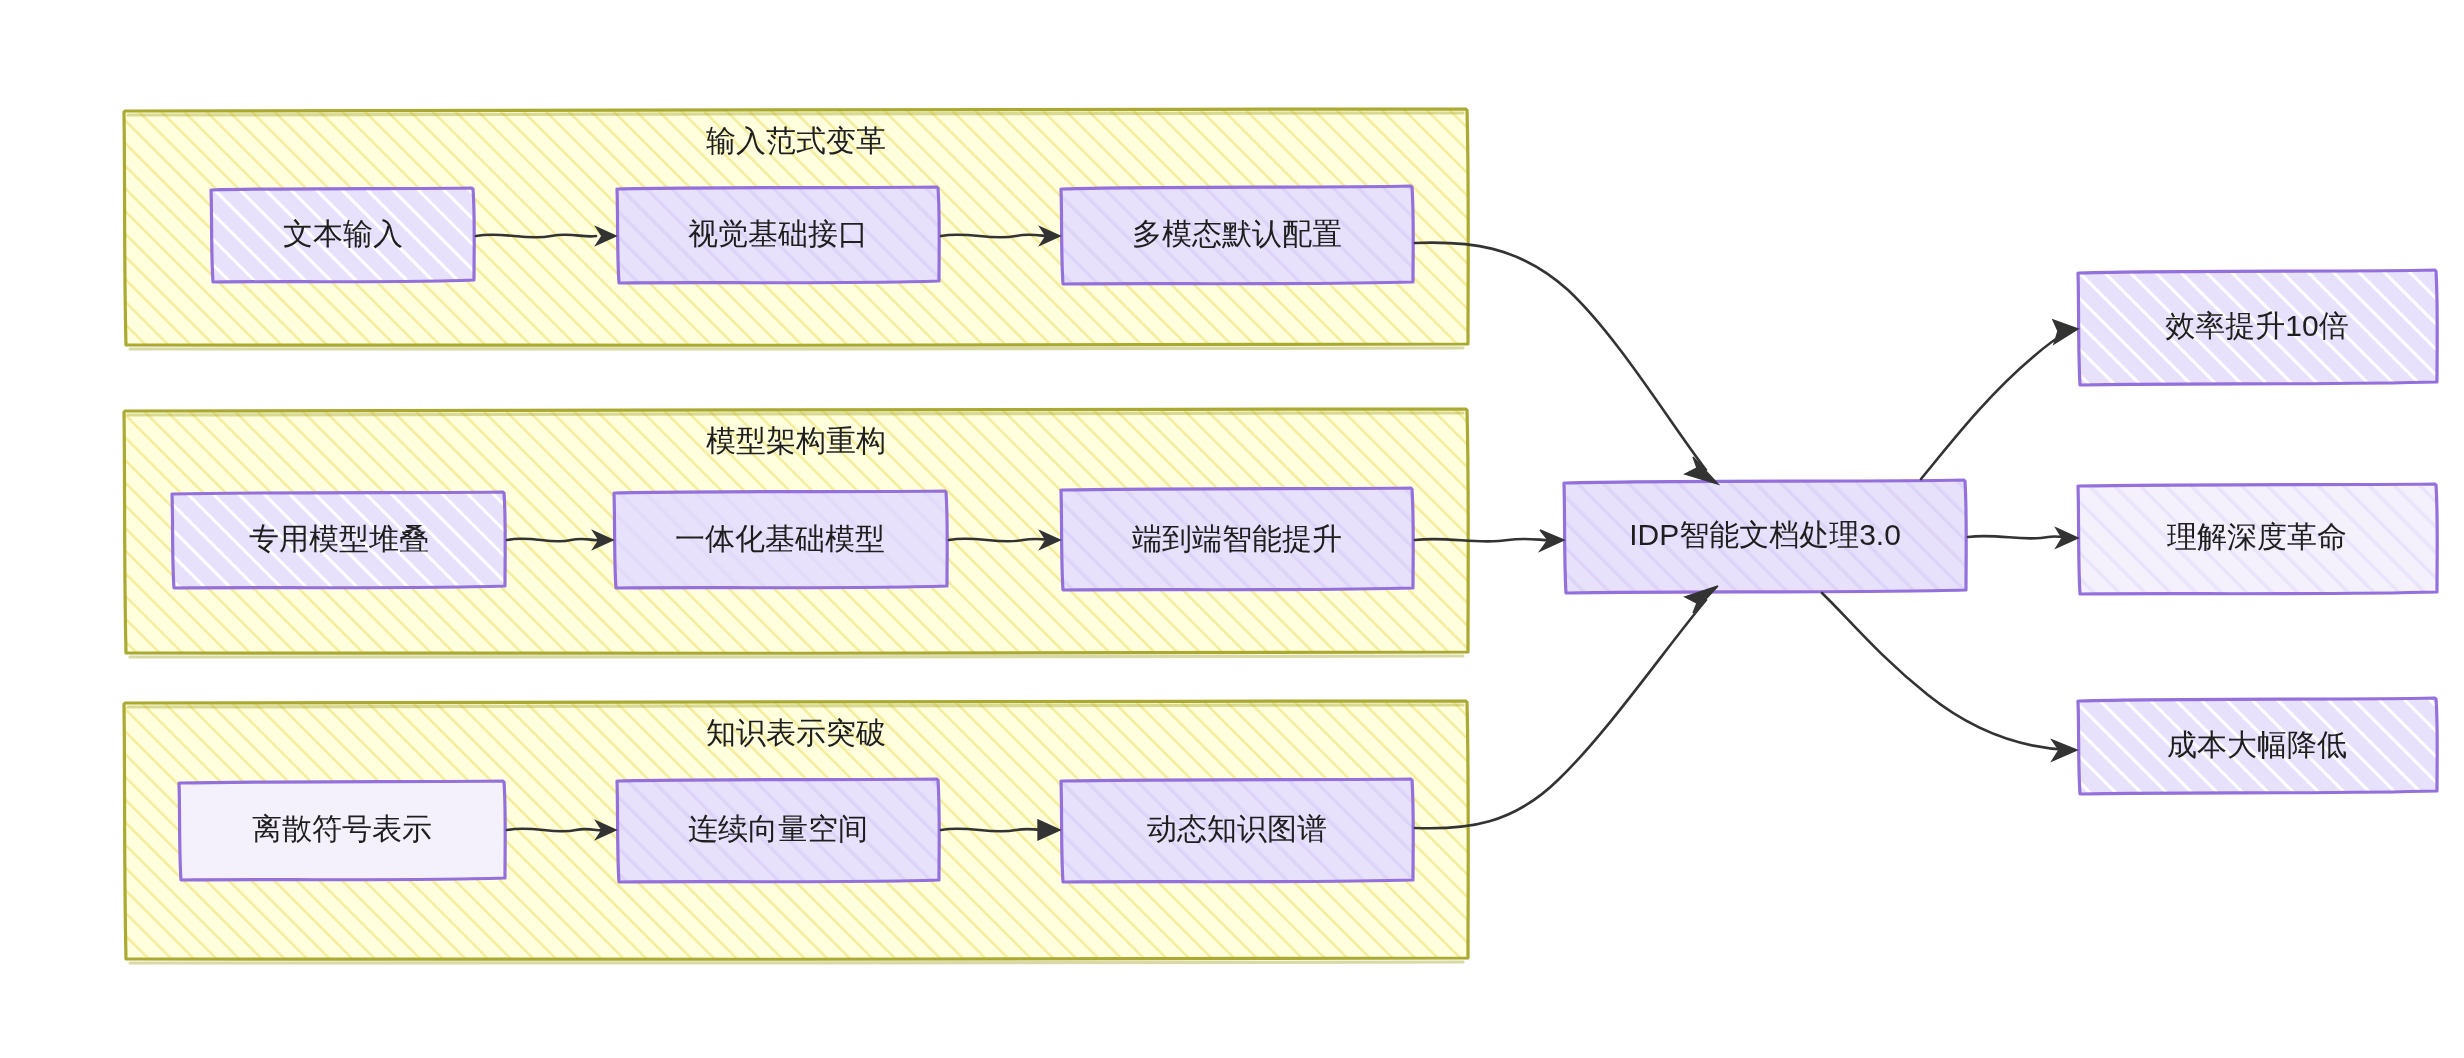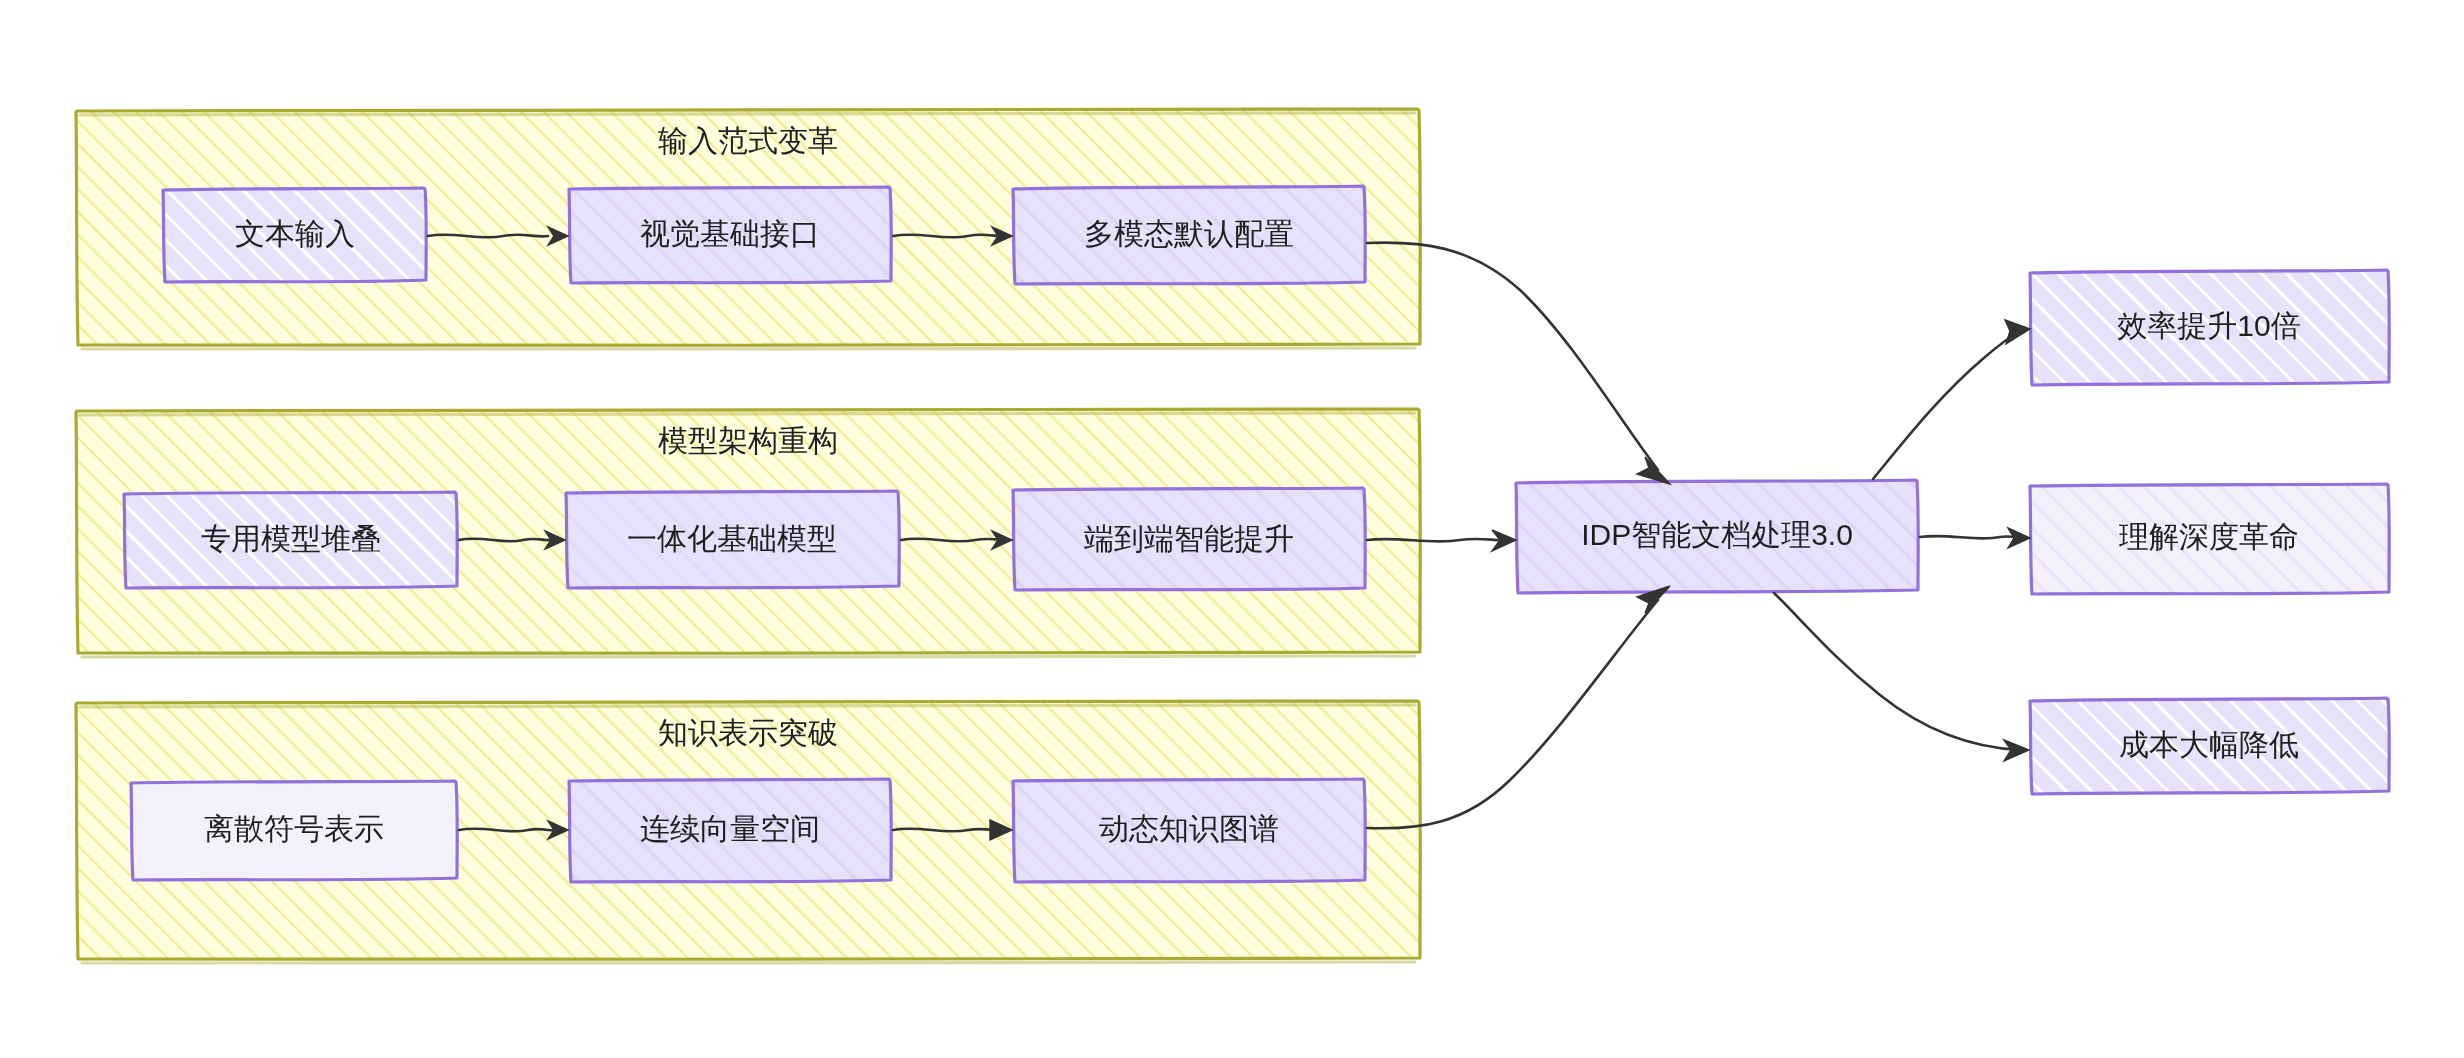--- a/index.html
+++ b/index.html
@@ -10,20 +10,21 @@
   body {
     width: 2464px;
     height: 1058px;
     font-family: "Liberation Sans", "DejaVu Sans", sans-serif;
     overflow: hidden;
   }
   #diagram-root {
     position: relative;
     width: 2274px;
     height: 1058px;
+    margin-left: 48px;
   }
   svg#flow {
     display: block;
     width: 2464px;
     height: 1058px;
   }
   .node-label {
     font-family: "Liberation Sans", "DejaVu Sans", sans-serif;
     font-size: 30px;
     fill: #1f1f1f;

